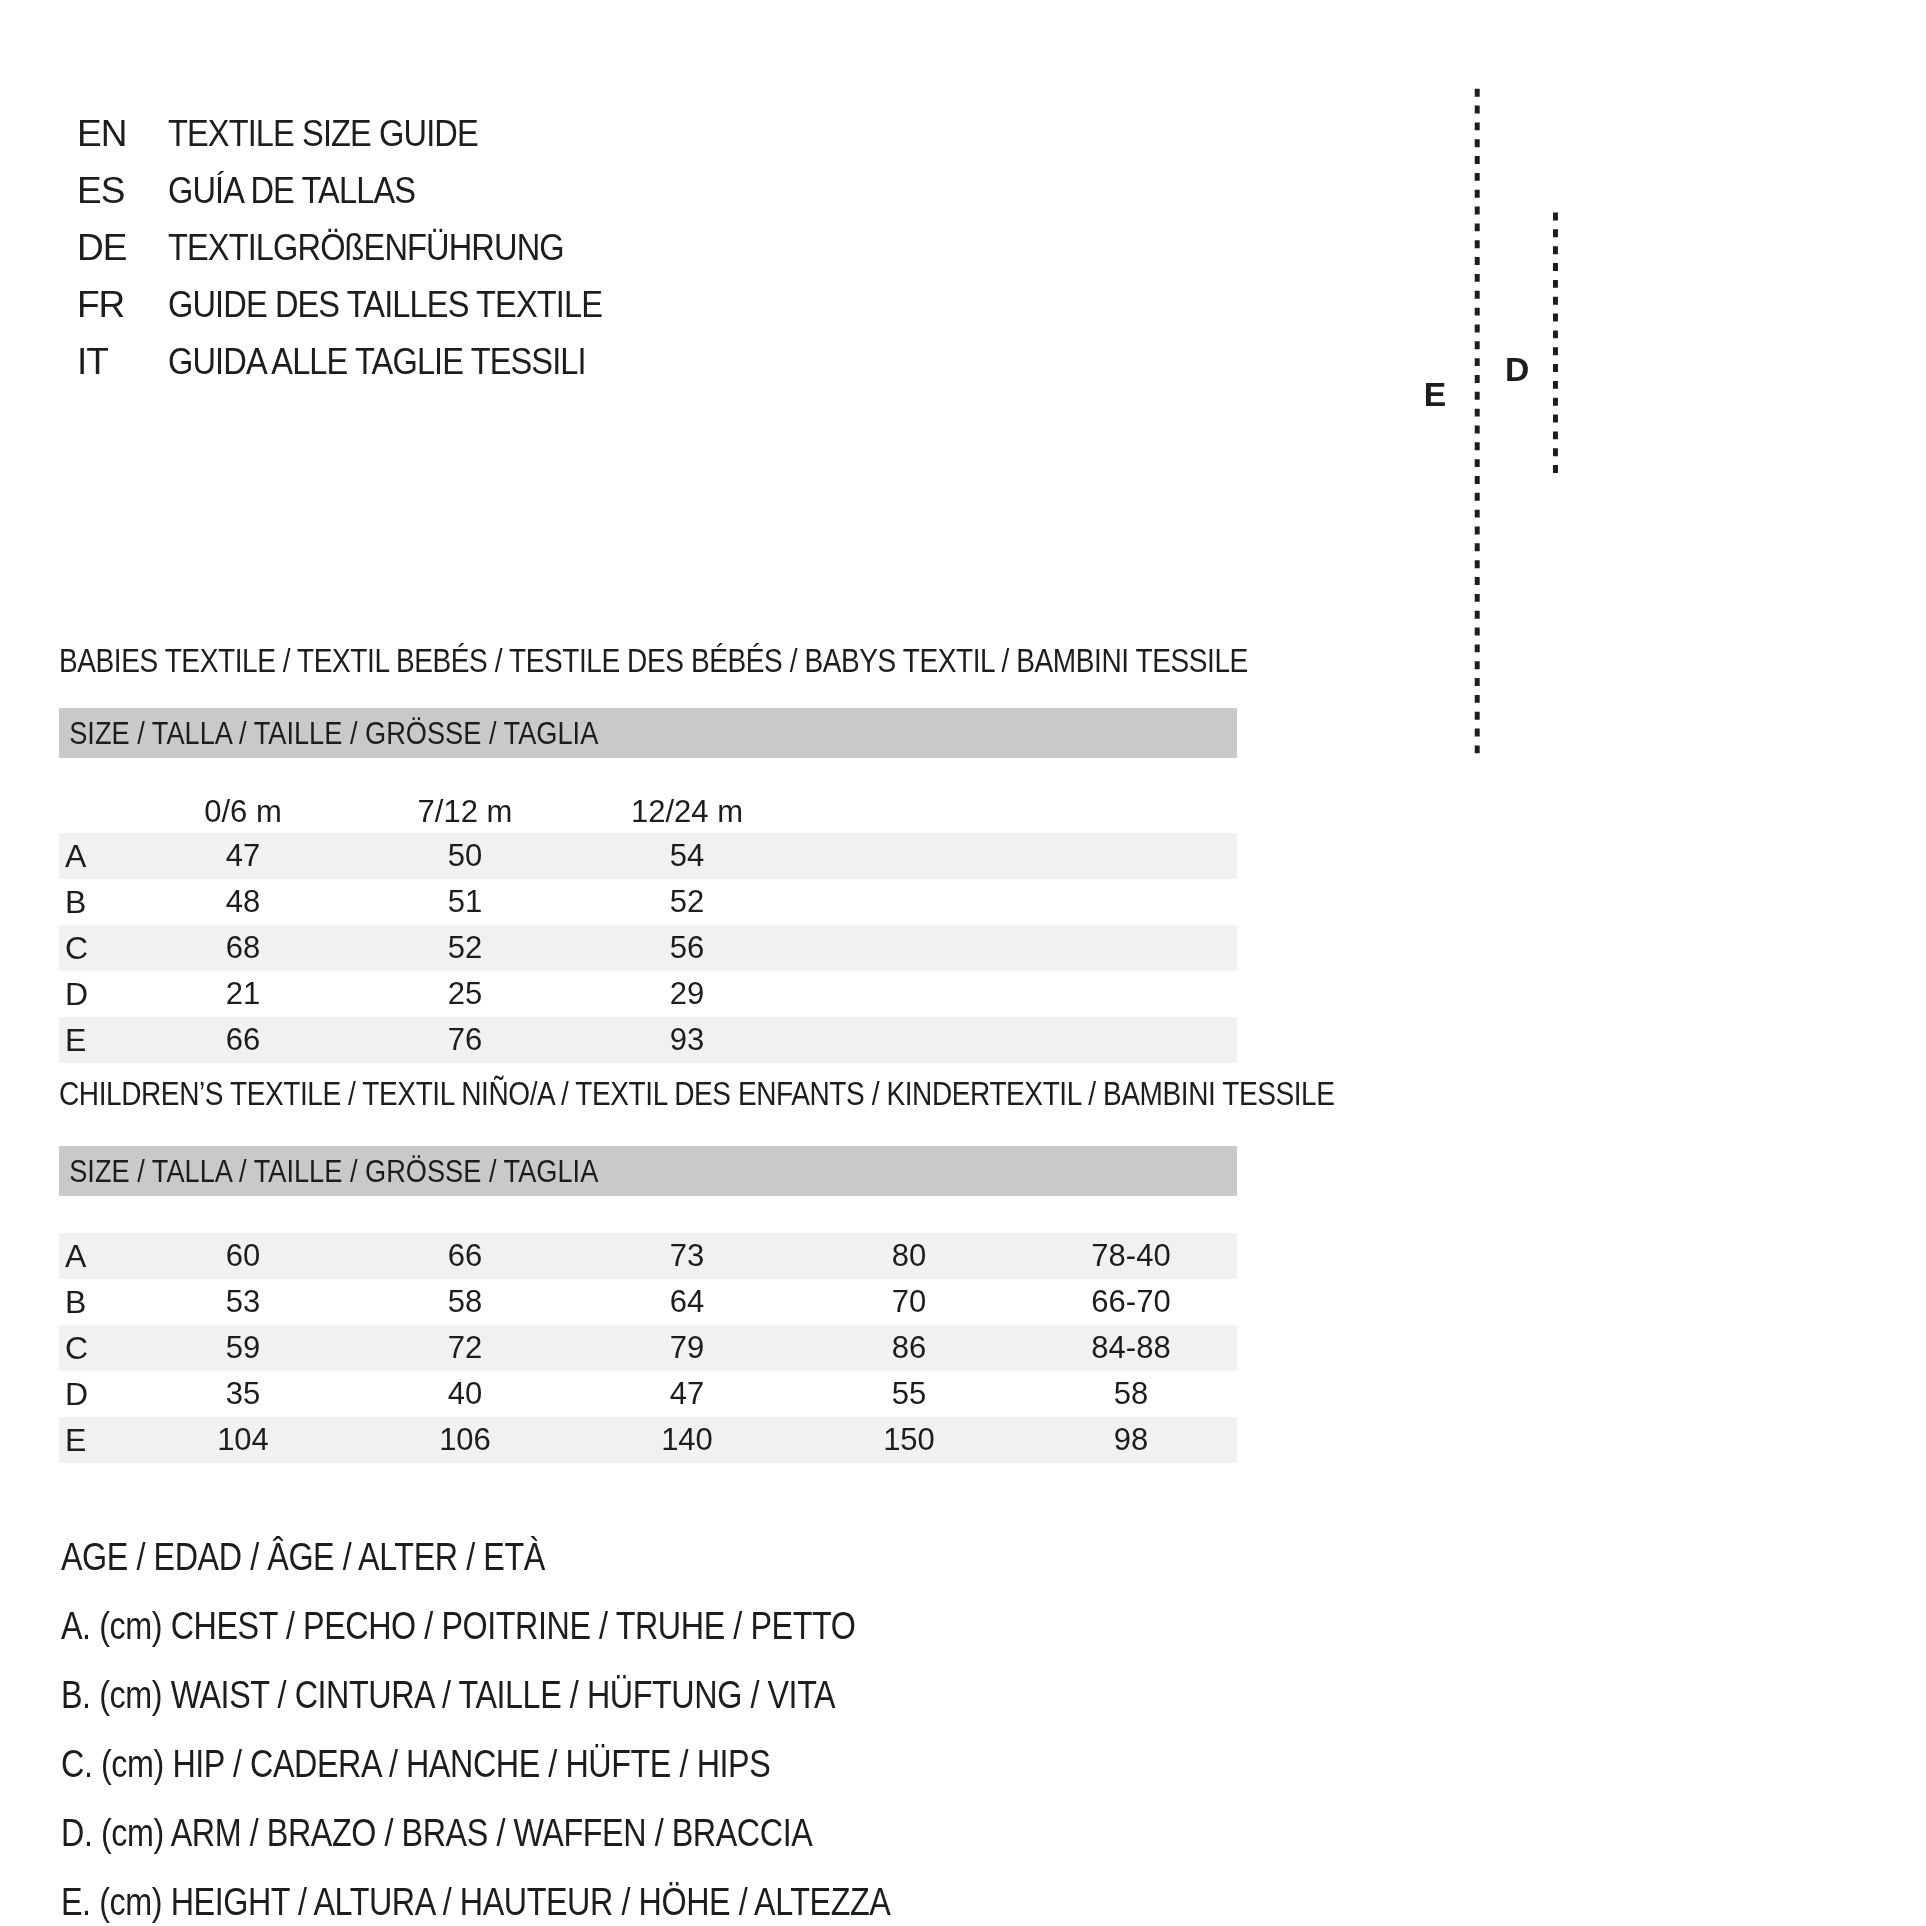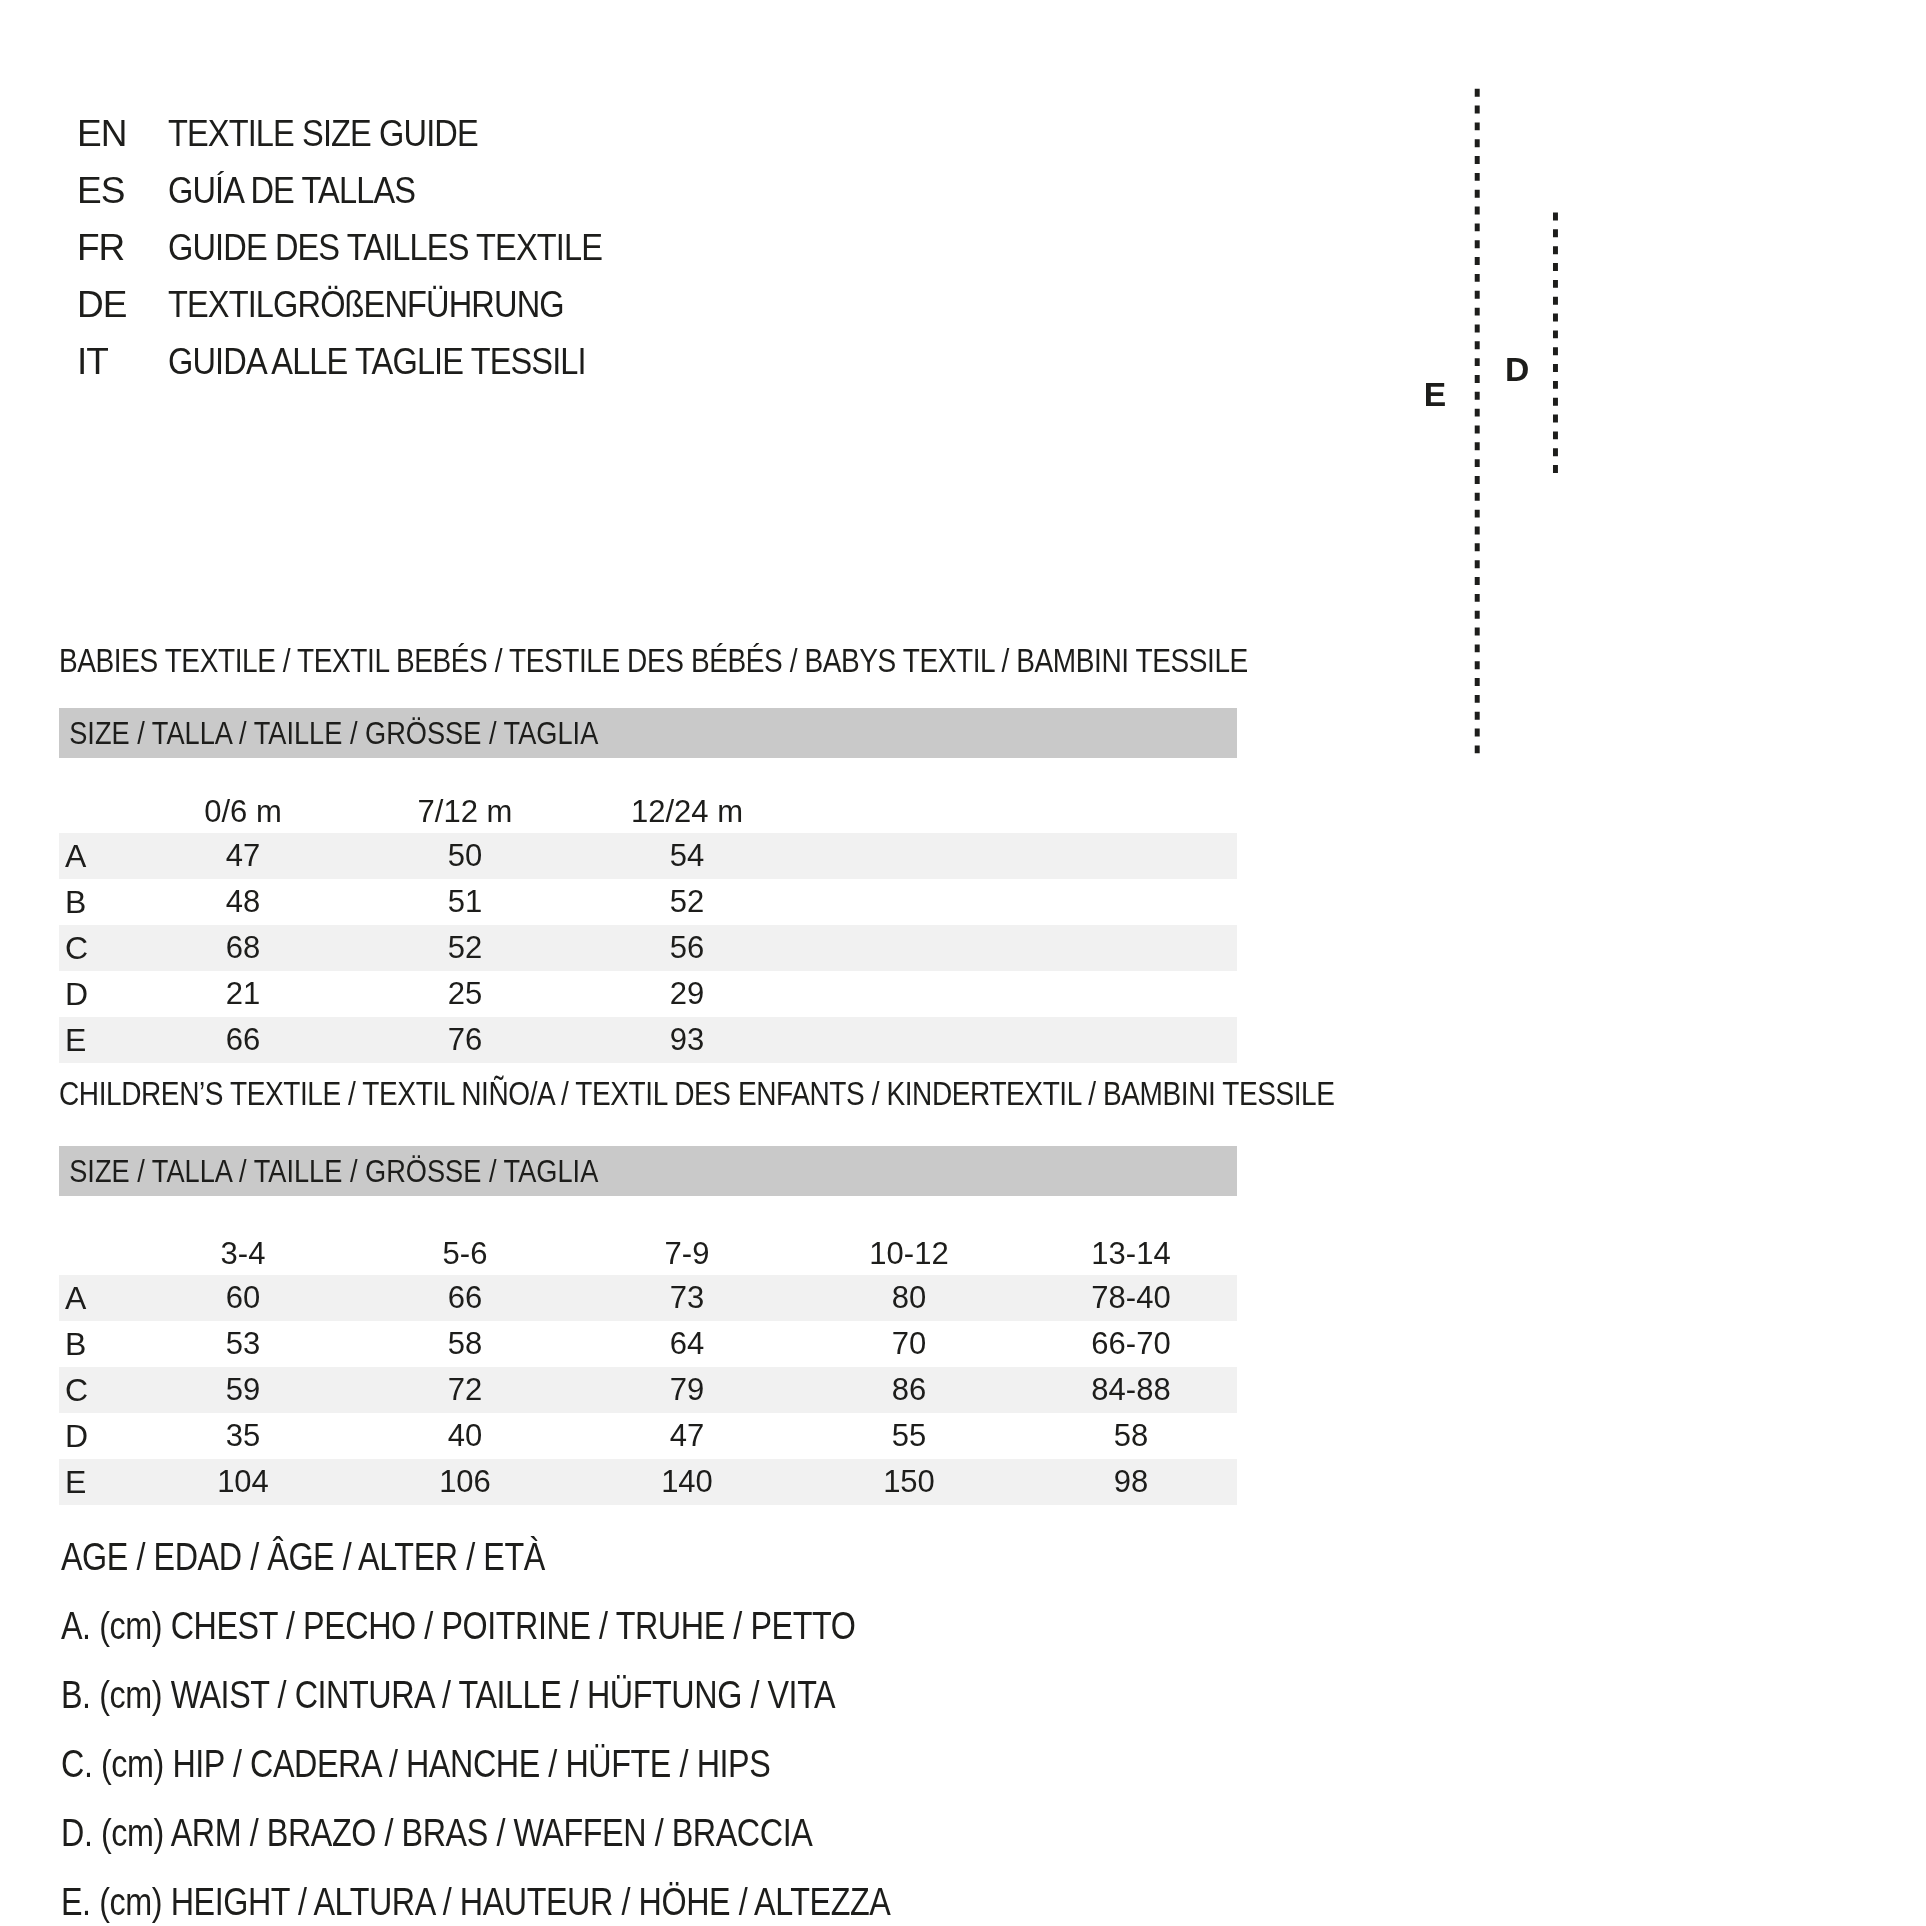--- a/index.html
+++ b/index.html
@@ -42,27 +42,27 @@
       <span class="lang-code">EN</span>
       <span class="lang-title">TEXTILE SIZE GUIDE</span>
     </div>
 
     <div class="lang-row">
       <span class="lang-code">ES</span>
       <span class="lang-title">GUÍA DE TALLAS</span>
     </div>
 
     <div class="lang-row">
+      <span class="lang-code">DE</span>
+      <span class="lang-title">TEXTILGRÖßENFÜHRUNG</span>
+    </div>
+
+    <div class="lang-row">
       <span class="lang-code">FR</span>
       <span class="lang-title">GUIDE DES TAILLES TEXTILE</span>
-    </div>
-
-    <div class="lang-row">
-      <span class="lang-code">DE</span>
-      <span class="lang-title">TEXTILGRÖßENFÜHRUNG</span>
     </div>
 
     <div class="lang-row">
       <span class="lang-code">IT</span>
       <span class="lang-title">GUIDA ALLE TAGLIE TESSILI</span>
     </div>
   </div>
 
   <svg class="figure-svg" width="541" height="733" viewBox="0 0 546 740">
 
@@ -145,28 +145,20 @@
         <span class="cell">76</span>
         <span class="cell">93</span>
       </div>
     </div>
 
   <div class="sec-title" style="top:1075px;">CHILDREN’S TEXTILE / TEXTIL NIÑO/A / TEXTIL DES ENFANTS / KINDERTEXTIL / BAMBINI TESSILE</div>
   <div class="size-bar" style="top:1146px;">
     <span class="bar-text">SIZE / TALLA / TAILLE / GRÖSSE / TAGLIA</span>
   </div>
   <div class="tbl" id="children-table" style="top:1196px;">
-      <div class="cols-row">
-        <span class="row-label"></span>
-        <span class="cell">3-4</span>
-        <span class="cell">5-6</span>
-        <span class="cell">7-9</span>
-        <span class="cell">10-12</span>
-        <span class="cell">13-14</span>
-      </div>
       <div class="data-row stripe">
         <span class="row-label">A</span>
         <span class="cell">60</span>
         <span class="cell">66</span>
         <span class="cell">73</span>
         <span class="cell">80</span>
         <span class="cell">78-40</span>
       </div>
       <div class="data-row">
         <span class="row-label">B</span>

